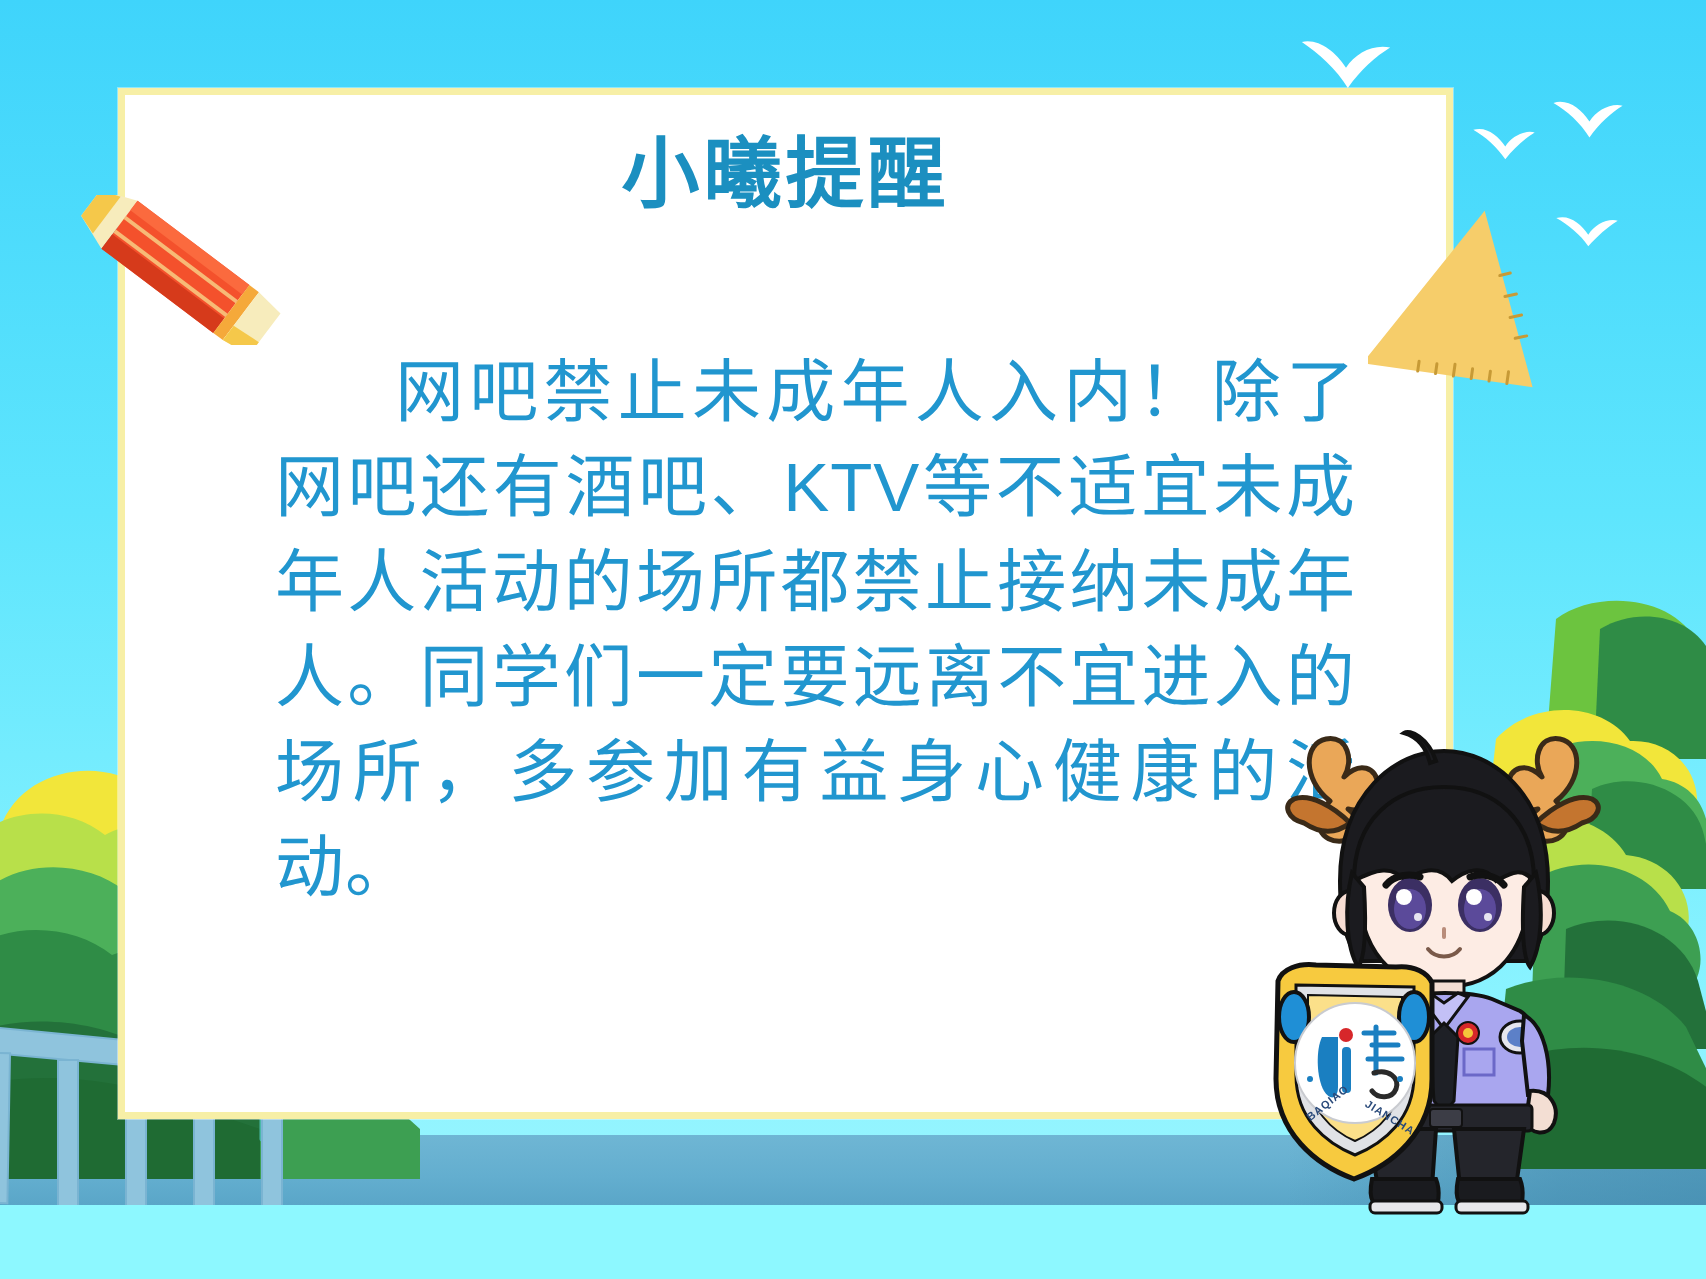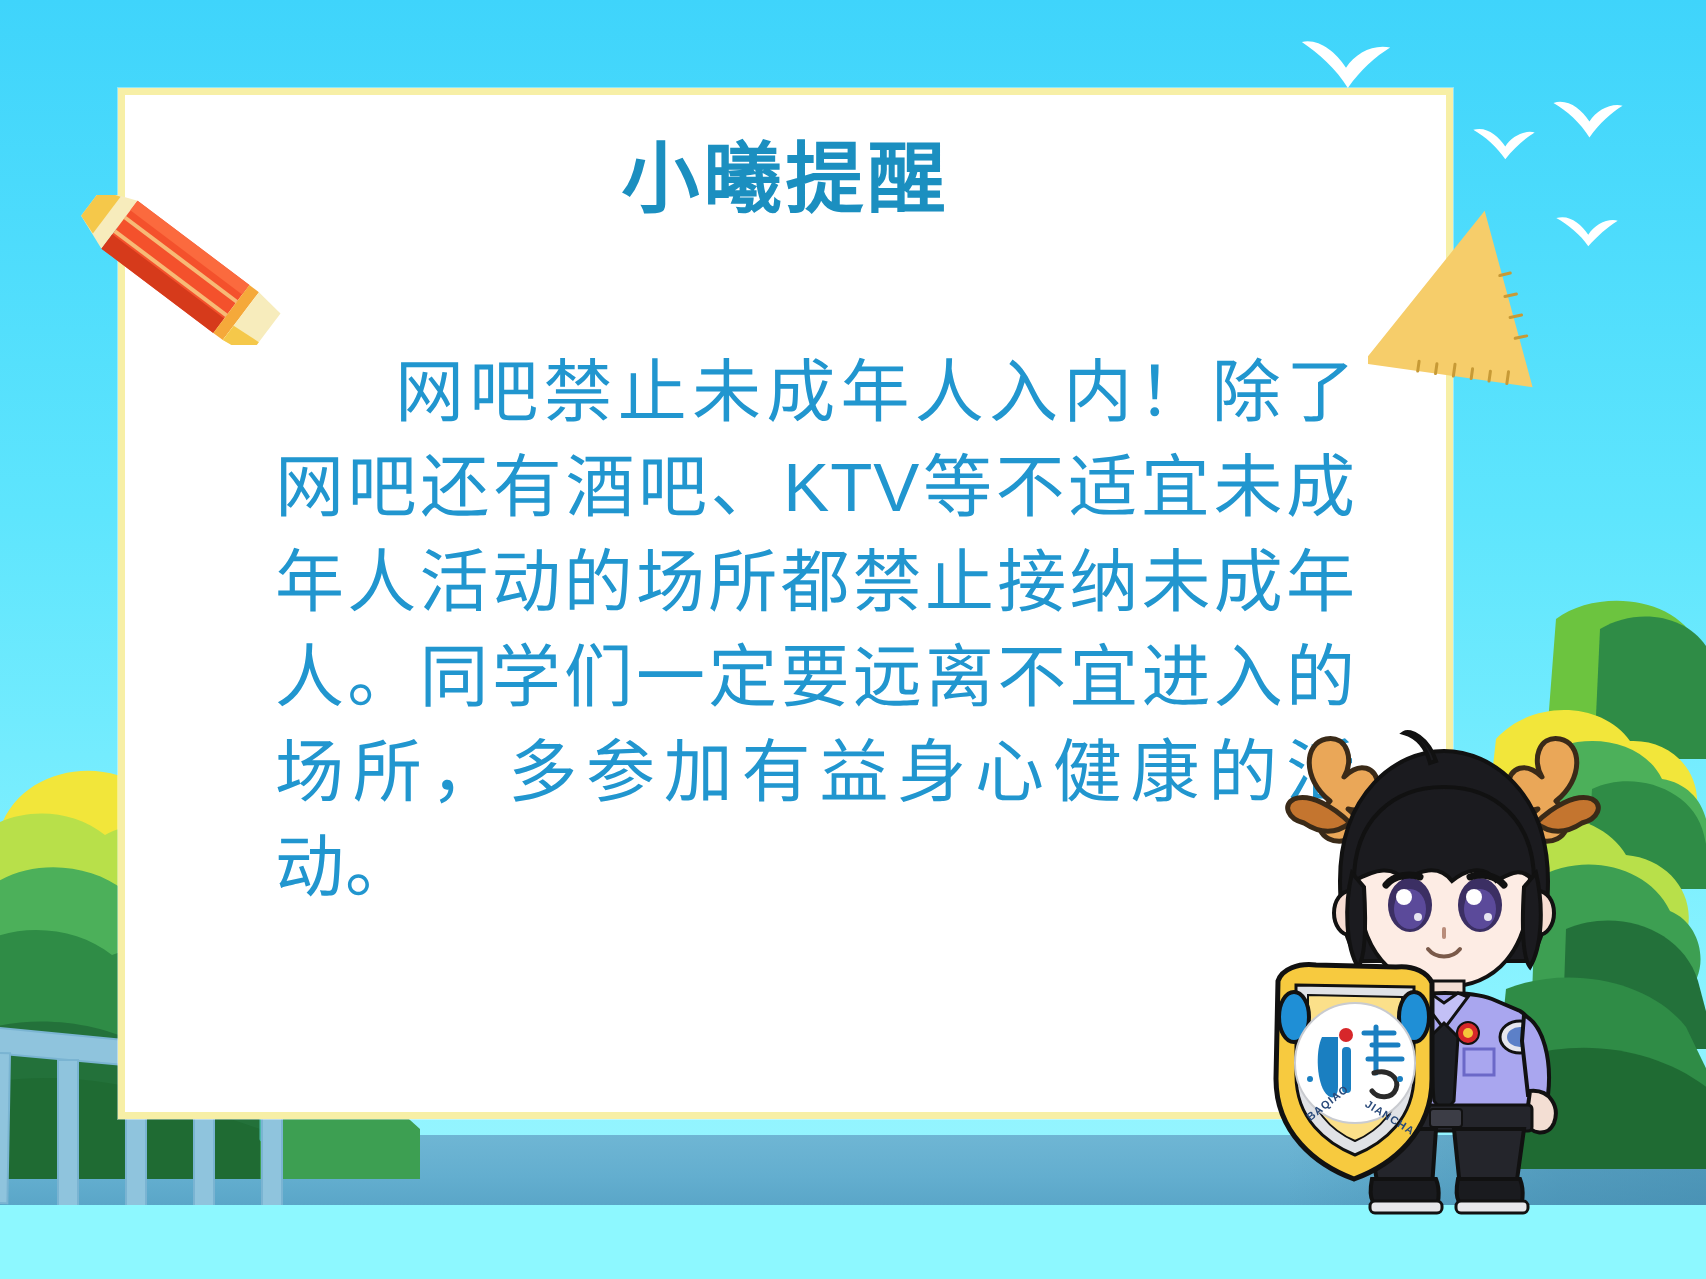--- a/index.html
+++ b/index.html
@@ -39,21 +39,21 @@
   }
   .card-inner{position:relative;width:100%;height:100%;}
 
   .title{
     position:absolute;left:0;right:0;top:46px;
     text-align:center;
     font-size:78px;line-height:1;
     font-weight:bold;
     color:#1b8fc0;
     letter-spacing:4px;
-    font-family:Liberation Serif, serif;
+    font-family:Liberation Mono, monospace;
   }
 
   .body-text{
     position:absolute;left:150px;right:90px;top:250px;
     color:#2196cf;
     font-size:69px;
     line-height:95px;
     letter-spacing:1px;
     text-align:justify;
     text-indent:120px;

